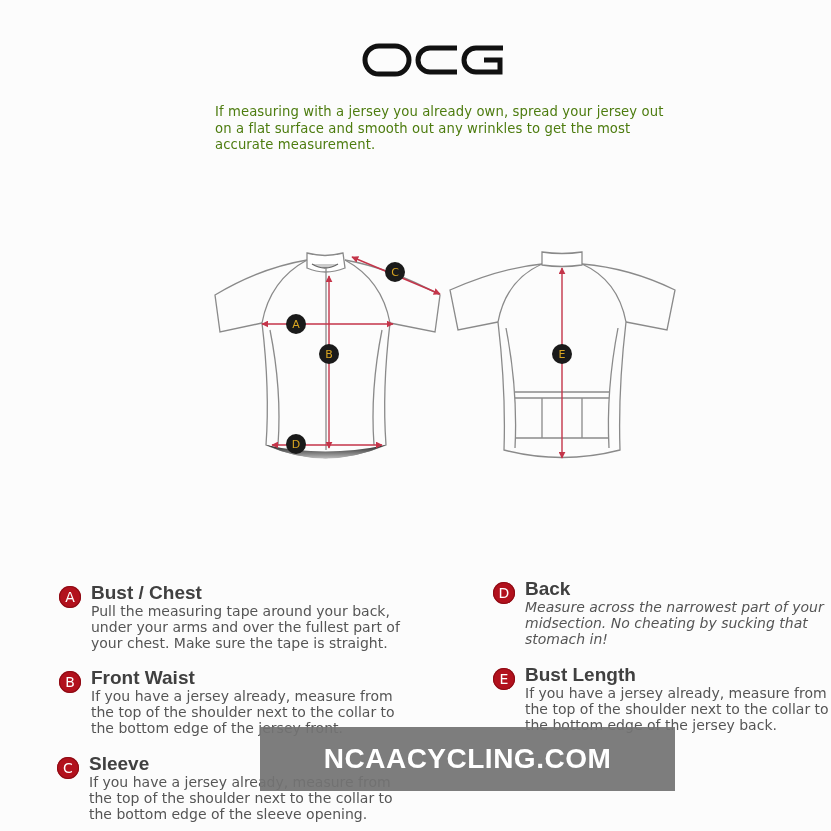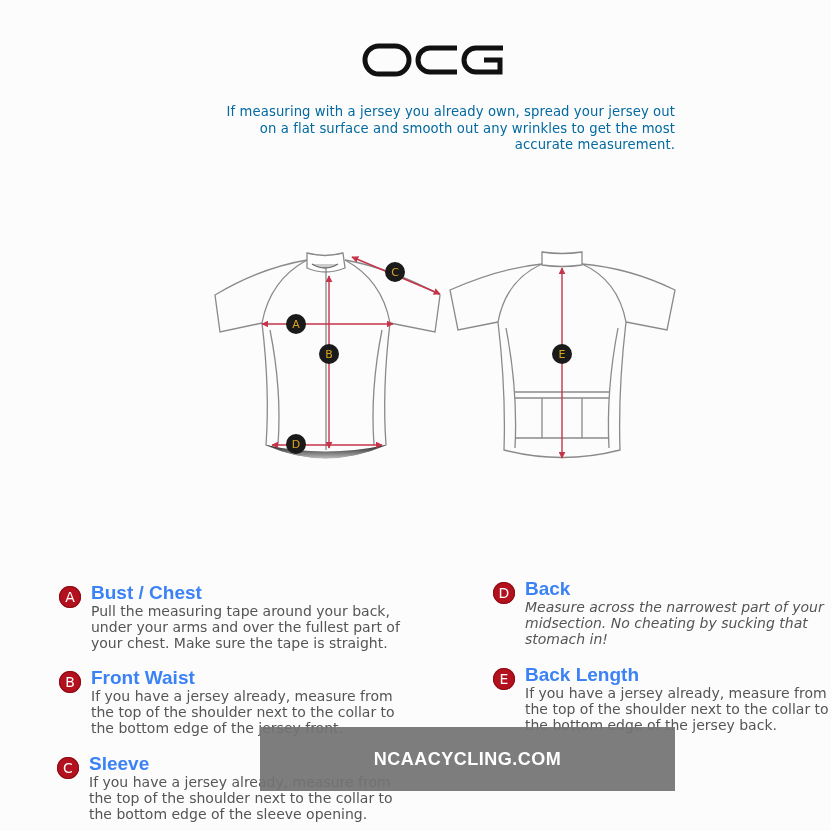--- a/index.html
+++ b/index.html
@@ -3,42 +3,42 @@
 <meta charset="utf-8">
 <style>
   html, body { margin:0; padding:0; }
   body {
     width:831px; height:831px; overflow:hidden; position:relative;
     background:#fcfcfc; font-family:"DejaVu Sans", sans-serif; color:#555;
   }
   .logo { position:absolute; left:360px; top:40px; width:150px; height:40px; }
   .intro {
     position:absolute; left:215px; top:104px; width:460px;
-    text-align:right; font-size:13.2px; line-height:16.6px; color:#0369a1;
+    text-align:left; font-size:13.2px; line-height:16.6px; color:#4d7c0f;
     letter-spacing:0.1px;
   }
   .diagram { position:absolute; left:200px; top:240px; width:500px; height:240px; }
   .item { position:absolute; }
   .badge {
     position:absolute; left:0; top:0; width:22px; height:22px; border-radius:50%;
     background:#b2111d; color:#fff; font-size:14px; line-height:22px; text-align:center;
     box-shadow:0 0 0 1px #8e0c15 inset;
   }
   .item-title {
     position:absolute; left:32px; top:-4px; white-space:nowrap;
-    font-family:"Liberation Sans", sans-serif; font-weight:bold; font-size:19px; color:#3b82f6;
+    font-family:"Liberation Sans", sans-serif; font-weight:bold; font-size:19px; color:#404040;
   }
   .item-desc {
     position:absolute; left:32px; top:17px; width:320px;
     font-size:14px; line-height:16px; color:#555;
   }
   .watermark {
     position:absolute; left:260px; top:727px; width:415px; height:64px;
     background:rgba(115,115,115,0.93); color:#fff;
-    font-family:"Liberation Sans", sans-serif; font-weight:bold; font-size:18px;
+    font-family:"Liberation Sans", sans-serif; font-weight:bold; font-size:28px;
     text-align:center; line-height:64px; letter-spacing:0.5px;
   }
 </style>
 </head>
 <body>
 
 <div class="logo">
   <svg width="150" height="40" viewBox="0 0 150 40">
     <rect x="5" y="6" width="44" height="28" rx="14" fill="none" stroke="#111" stroke-width="5"></rect>
     <path d="M97 8 H70 a12 12 0 0 0 0 24 H97" fill="none" stroke="#111" stroke-width="5"></path>
@@ -133,17 +133,17 @@
 </div>
 
 <div class="item" style="left:493px;top:582px;">
   <div class="badge">D</div>
   <div class="item-title">Back</div>
   <div class="item-desc" style="width:300px;font-style:italic;">Measure across the narrowest part of your midsection. No cheating by sucking that stomach in!</div>
 </div>
 
 <div class="item" style="left:493px;top:668px;">
   <div class="badge">E</div>
-  <div class="item-title">Back Length</div>
+  <div class="item-title">Bust Length</div>
   <div class="item-desc" style="width:305px;">If you have a jersey already, measure from the top of the shoulder next to the collar to the bottom edge of the jersey back.</div>
 </div>
 
 <div class="watermark">NCAACYCLING.COM</div>
 
 </body></html>

